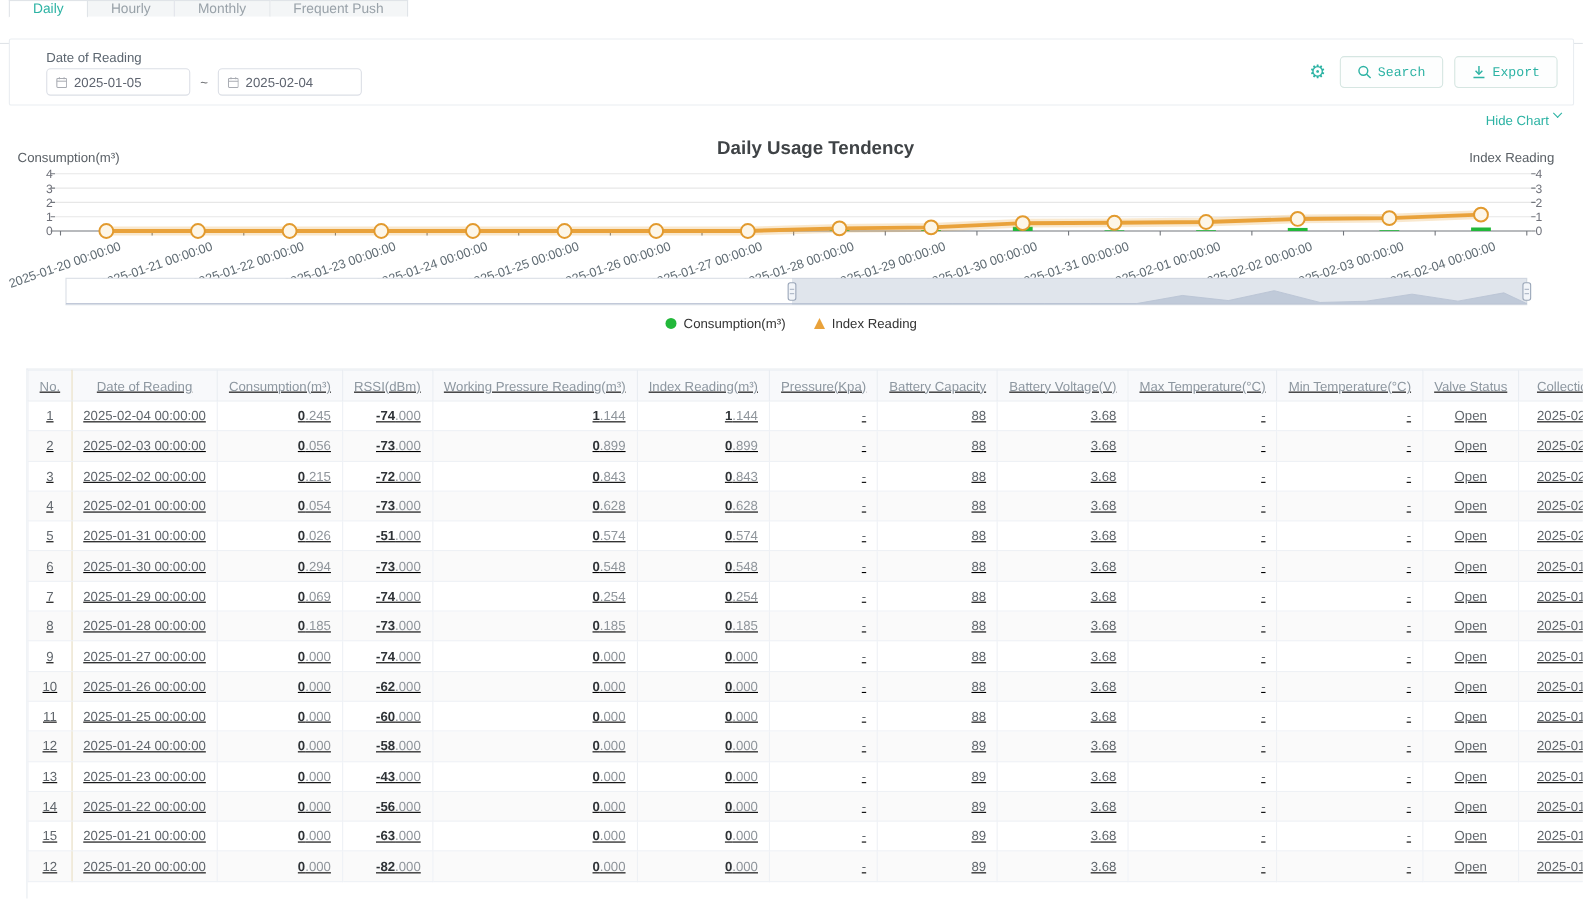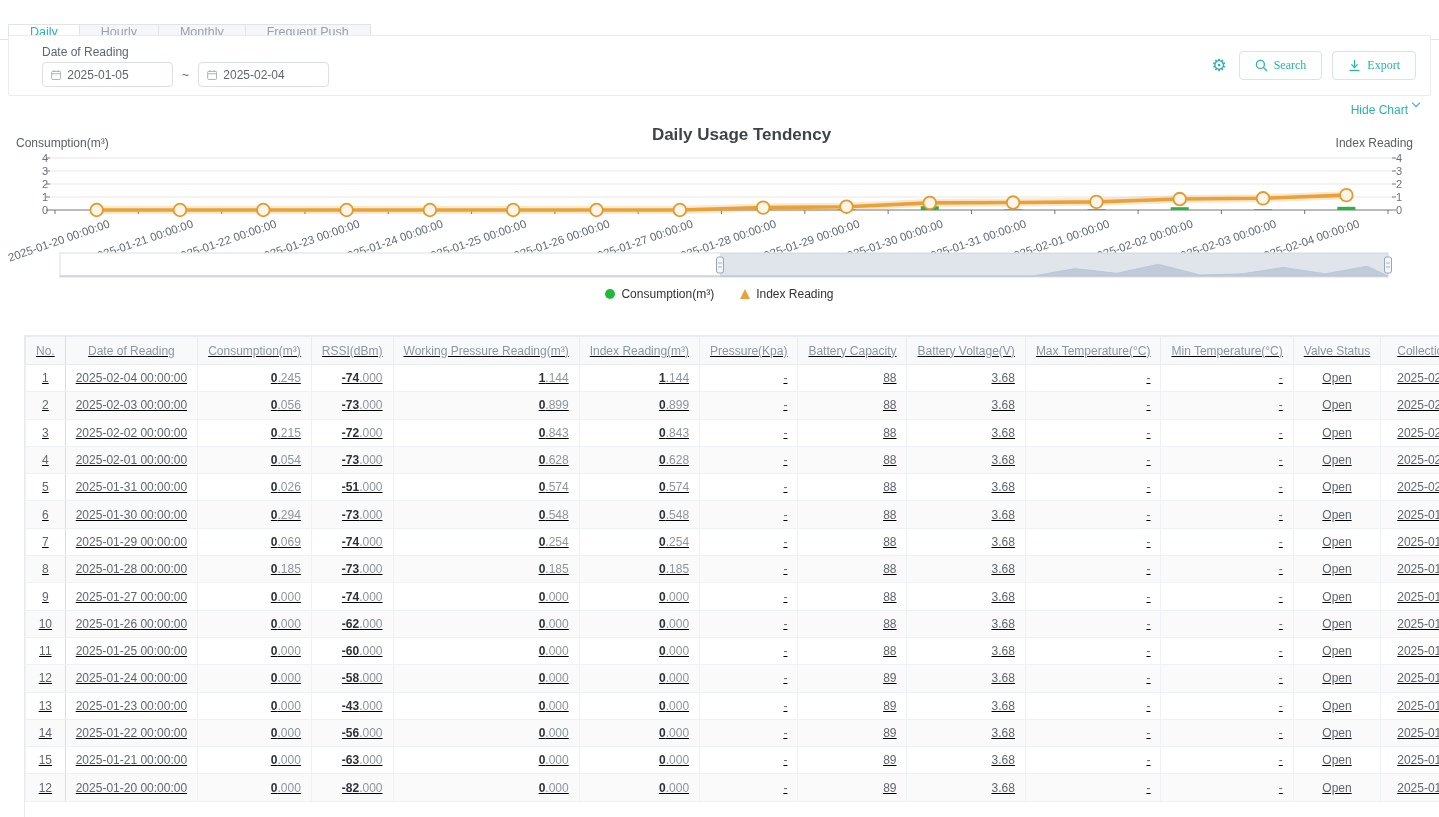--- a/index.html
+++ b/index.html
@@ -4,41 +4,41 @@
 <style>
   * { box-sizing: border-box; }
   html,body { margin:0; padding:0; }
   body {
     width:1439px; height:817px; overflow:hidden; position:relative;
     background:#fff; font-family:"Liberation Sans", sans-serif;
   }
 
   
   .tabs-bar { position:absolute; top:0; left:0; right:0; height:40px;
-    border-bottom:1px solid #e0e4e8; display:flex; align-items:flex-end; padding-left:8px; }
+    border-bottom:1px solid #e0e4e8; display:flex; align-items:flex-start; padding-left:8px; }
   .tab { display:flex; align-items:center; padding:0 21px; font-size:12.5px; color:#99a2a9;
     background:#f4f6f7; border-top:1px solid #e0e4e8; border-right:1px solid #e0e4e8; cursor:pointer; white-space:nowrap; }
   .tab:first-child { border-left:1px solid #e0e4e8; }
   .tab.active { background:#fff; color:#2db3a4; position:relative; margin-bottom:-1px; border-bottom:1px solid #fff; }
 
   
   .filter-card { position:absolute; top:35px; left:8px; right:8px; height:61px;
     border:1px solid #e9edf1; border-radius:2px; background:#fff; }
   .filter-label { position:absolute; left:33px; top:9px; font-size:12px; color:#5c6670; }
   .date-row { position:absolute; left:33px; top:26px; display:flex; align-items:center; }
   .date-input { width:131px; height:25px; border:1px solid #dcdfe6; border-radius:4px;
     display:flex; align-items:center; padding:0 8px; gap:6px; background:#fff; }
   .date-input input { border:none; outline:none; font-size:12px; color:#5f6570; width:100%;
     font-family:inherit; background:transparent; padding:0; }
   .tilde { margin:0 9px; color:#606266; font-size:12px; }
   .controls { position:absolute; right:14px; top:15px; display:flex; align-items:center; gap:10px; }
   .gear { color:#2db3a4; font-size:17px; line-height:1; margin-right:2px; cursor:pointer; }
   .btn { height:29px; display:flex; align-items:center; gap:6px; padding:0 15px;
     border:1px solid #d6e6e2; border-radius:4px; background:#fdfefe; color:#2db3a4;
-    font-size:12px; cursor:pointer; font-family:Liberation Serif, serif; }
+    font-size:12px; cursor:pointer; font-family:Liberation Mono, monospace; }
 
   
   .hide-chart { position:absolute; top:103px; right:20px; color:#2db3a4; font-size:12px;
     display:flex; gap:5px; align-items:flex-start; cursor:pointer; }
   .chev { width:6px; height:6px; border-right:1.2px solid #2db3a4; border-bottom:1.2px solid #2db3a4;
     transform:rotate(45deg); margin-top:-3px; }
   .chart-title { position:absolute; top:125px; left:0; right:0; text-align:center;
     font-size:17px; font-weight:700; color:#3f4346;padding-left:44px; }
   .axis-name-left { position:absolute; top:136px; left:16px; font-size:12px; color:#5a6066; }
   .axis-name-right { position:absolute; top:136px; right:26px; font-size:12px; color:#5a6066; }

